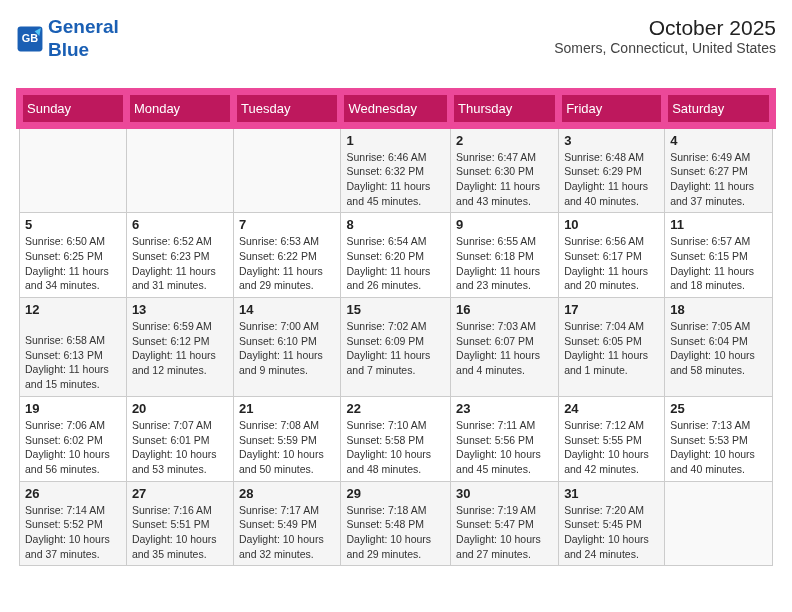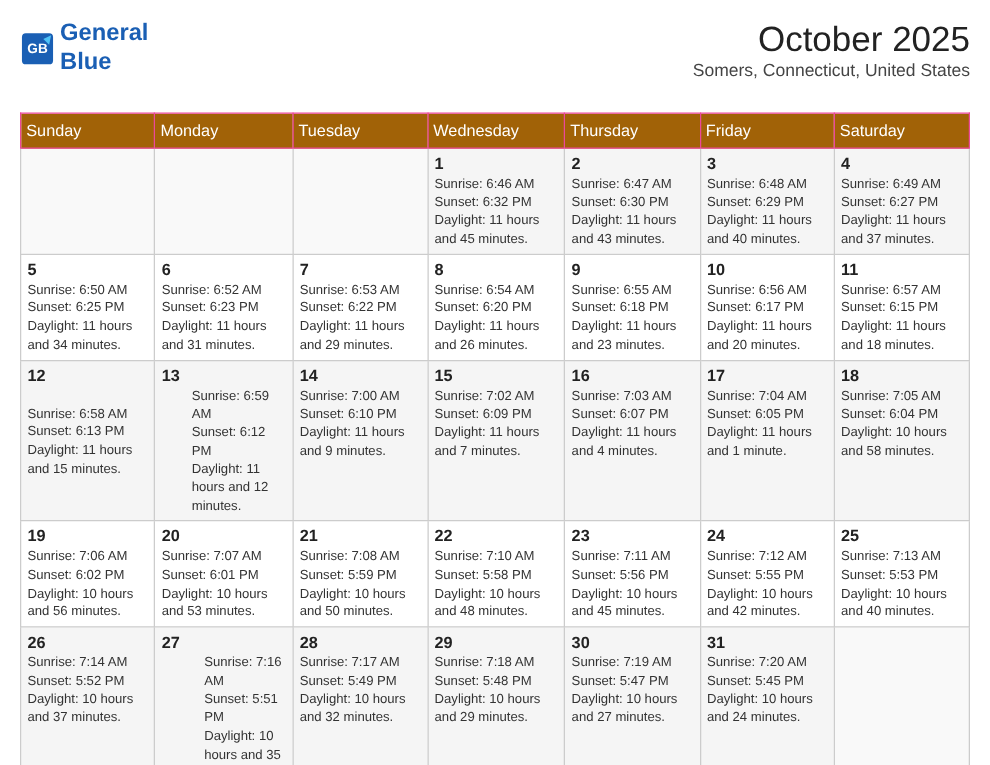--- a/index.html
+++ b/index.html
@@ -31,40 +31,40 @@
       color: #1a5fb4;
     }
     .logo-icon {
       width: 28px;
       height: 28px;
     }
     .title-block {
       text-align: right;
     }
     .month-title {
-      font-size: 28px;
+      font-size: 21px;
       font-weight: normal;
       color: #222;
     }
     .location {
       font-size: 14px;
       color: #444;
     }
     .calendar {
       width: 100%;
       border-collapse: collapse;
       border: 1px solid #ccc;
     }
     .calendar th {
-      background: #a16207;
+      background: #be185d;
       color: #fff;
       font-size: 13px;
       padding: 6px 4px;
       text-align: left;
-      border: 1px solid #ec4899;
+      border: 7px solid #ec4899;
       font-weight: normal;
     }
     .calendar td {
       vertical-align: top;
       border: 1px solid #ccc;
       padding: 4px 5px;
       font-size: 11px;
       color: #222;
       width: 113px;
       min-height: 80px;
@@ -200,21 +200,21 @@
       </tr>
       <tr>
         <td>
           <span class="day-number">12</span>
           <div class="cell-content" style="white-space: pre-line; margin-top: 16px;">Sunrise: 6:58 AM
 Sunset: 6:13 PM
 Daylight: 11 hours and 15 minutes.</div>
         </td>
         <td>
           <span class="day-number">13</span>
-          <div class="cell-content" style="white-space: pre-line; margin-left: 24px;">Sunrise: 6:59 AM
+          <div class="cell-content" style="white-space: pre-line;">Sunrise: 6:59 AM
 Sunset: 6:12 PM
 Daylight: 11 hours and 12 minutes.</div>
         </td>
         <td>
           <span class="day-number">14</span>
           <div class="cell-content" style="white-space: pre-line;">Sunrise: 7:00 AM
 Sunset: 6:10 PM
 Daylight: 11 hours and 9 minutes.</div>
         </td>
         <td>
@@ -288,21 +288,21 @@
       </tr>
       <tr>
         <td>
           <span class="day-number">26</span>
           <div class="cell-content" style="white-space: pre-line;">Sunrise: 7:14 AM
 Sunset: 5:52 PM
 Daylight: 10 hours and 37 minutes.</div>
         </td>
         <td>
           <span class="day-number">27</span>
-          <div class="cell-content" style="white-space: pre-line; margin-left: 34px;">Sunrise: 7:16 AM
+          <div class="cell-content" style="white-space: pre-line;">Sunrise: 7:16 AM
 Sunset: 5:51 PM
 Daylight: 10 hours and 35 minutes.</div>
         </td>
         <td>
           <span class="day-number">28</span>
           <div class="cell-content" style="white-space: pre-line;">Sunrise: 7:17 AM
 Sunset: 5:49 PM
 Daylight: 10 hours and 32 minutes.</div>
         </td>
         <td>

